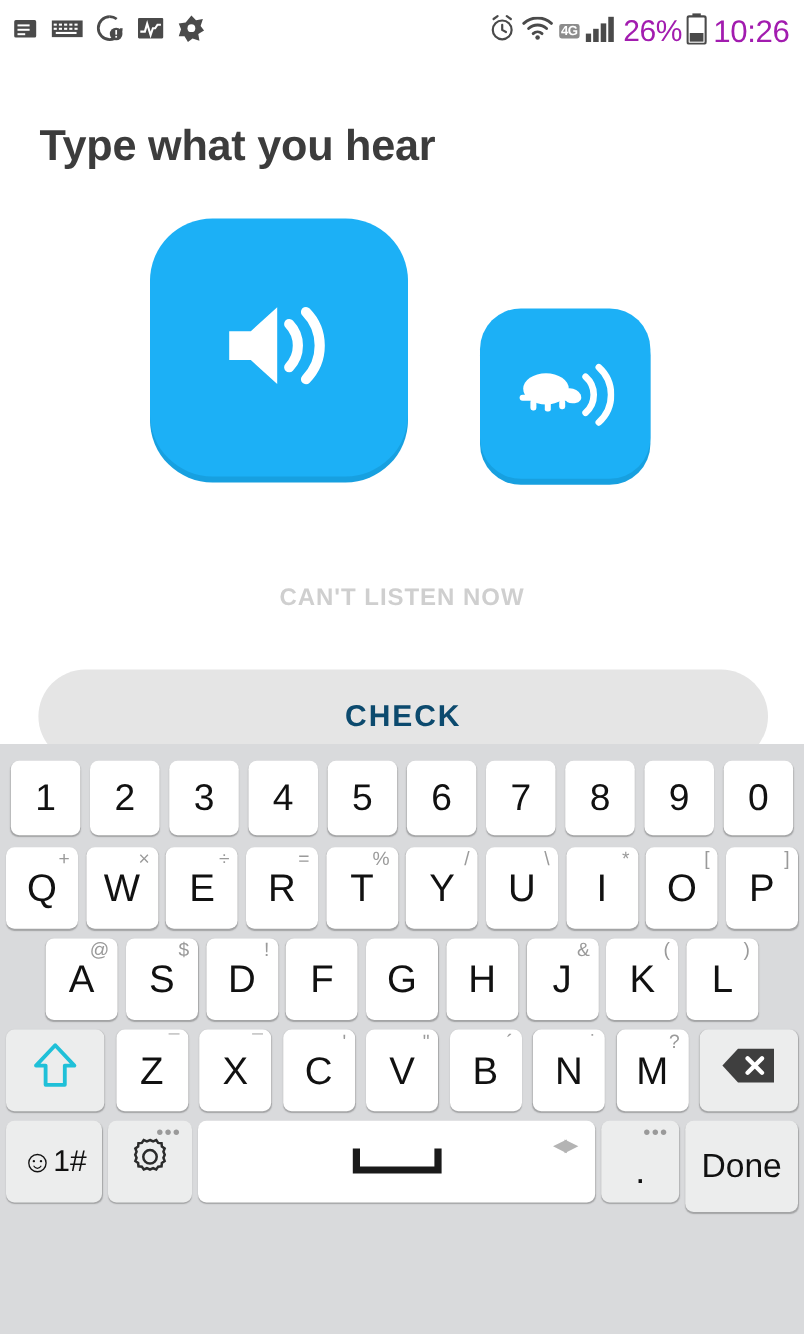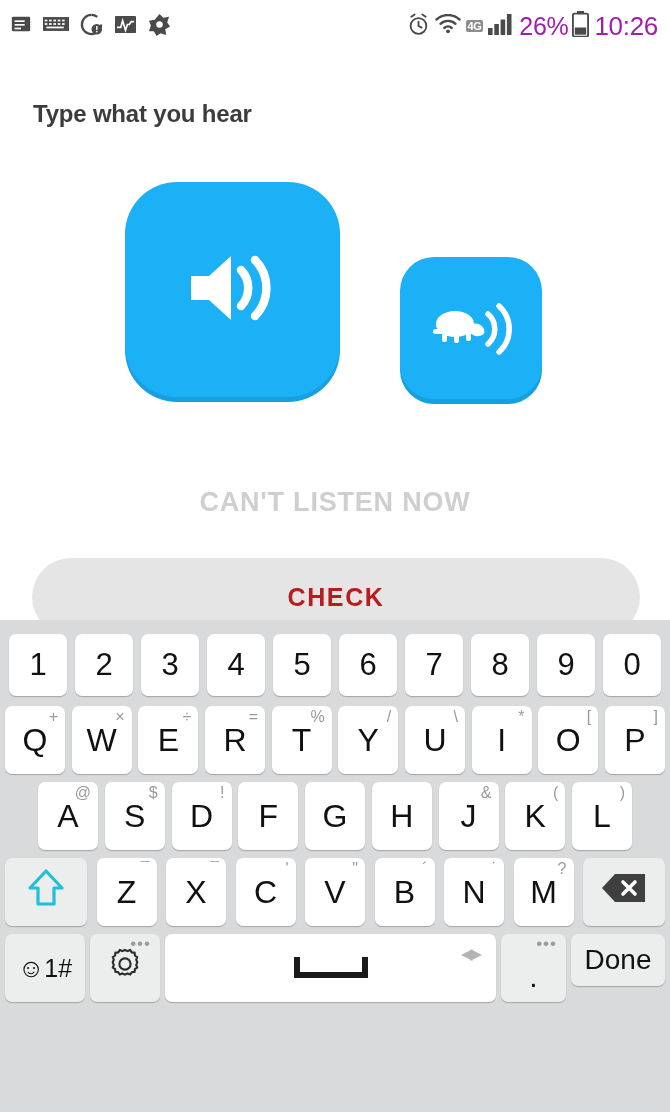--- a/index.html
+++ b/index.html
@@ -33,21 +33,21 @@
     display:inline-block; letter-spacing:-0.5px;
   }
 
   
   #exercise{
     position:absolute; left:0; top:52px; width:670px; height:568px;
     background:#ffffff;
   }
   #prompt-title{
     position:absolute; left:33px; top:48px;
-    font-size:24px; font-weight:bold; color:#3c3c3c;
+    font-size:36px; font-weight:bold; color:#3c3c3c;
     letter-spacing:-0.2px;
   }
 
   #play-button{
     position:absolute; left:125px; top:130px;
     width:215px; height:215px; border-radius:52px;
     background:#1cb0f6; border:none;
     box-shadow:0 5px 0 #17a0e0;
     display:flex; align-items:center; justify-content:center;
   }
@@ -55,30 +55,30 @@
     position:absolute; left:400px; top:205px;
     width:142px; height:142px; border-radius:34px;
     background:#1cb0f6; border:none;
     box-shadow:0 5px 0 #17a0e0;
     display:flex; align-items:center; justify-content:center;
   }
 
   #cant-listen-button{
     position:absolute; left:0; top:435px; width:670px;
     text-align:center;
-    font-size:27px; font-weight:bold; color:#cfcfcf;
+    font-size:20px; font-weight:bold; color:#cfcfcf;
     letter-spacing:0.8px;
     background:transparent; border:none;
   }
 
   #check-button{
     position:absolute; left:32px; top:506px;
     width:608px; height:78px; border-radius:39px;
     background:#e5e5e5; border:none;
-    color:#b91c1c; font-size:25px; font-weight:bold;
+    color:#0c4a6e; font-size:25px; font-weight:bold;
     letter-spacing:1.6px;
   }
 
   
   #keyboard{
     position:absolute; left:0; top:620px; width:670px; height:492px;
     background:#d9dadc;
   }
   .kb-row{ position:absolute; left:0; width:670px; display:flex; }
   .key{
@@ -112,21 +112,21 @@
   #row-zxcv .key{ width:60px; height:68px; }
   #shift-key{ width:82px !important; height:68px; }
   #backspace-key{ width:82px !important; height:68px; }
 
   
   #row-bottom{ top:314px; height:68px; padding:0 5px; gap:5px; }
   #symbols-key{ width:80px; height:68px; font-size:25px; background:#eceded; }
   #settings-key{ width:70px; height:68px; background:#eceded; }
   #space-key{ flex:1; height:68px; background:#ffffff; }
   #period-key{ width:65px; height:68px; background:#eceded; font-size:30px; align-items:flex-end; padding-bottom:8px; }
-  #done-key{ width:94px; height:52px; background:#eceded; font-size:28px; }
+  #done-key{ width:94px; height:76px; background:#eceded; font-size:28px; }
   .dots{
     position:absolute; top:5px; right:9px;
     font-size:17px; color:#9a9a9a; letter-spacing:1px; line-height:10px;
   }
   #space-arrows{
     position:absolute; top:11px; right:16px;
     font-size:15px; color:#b4b4b4; letter-spacing:-2px;
   }
 </style>
 </head>

